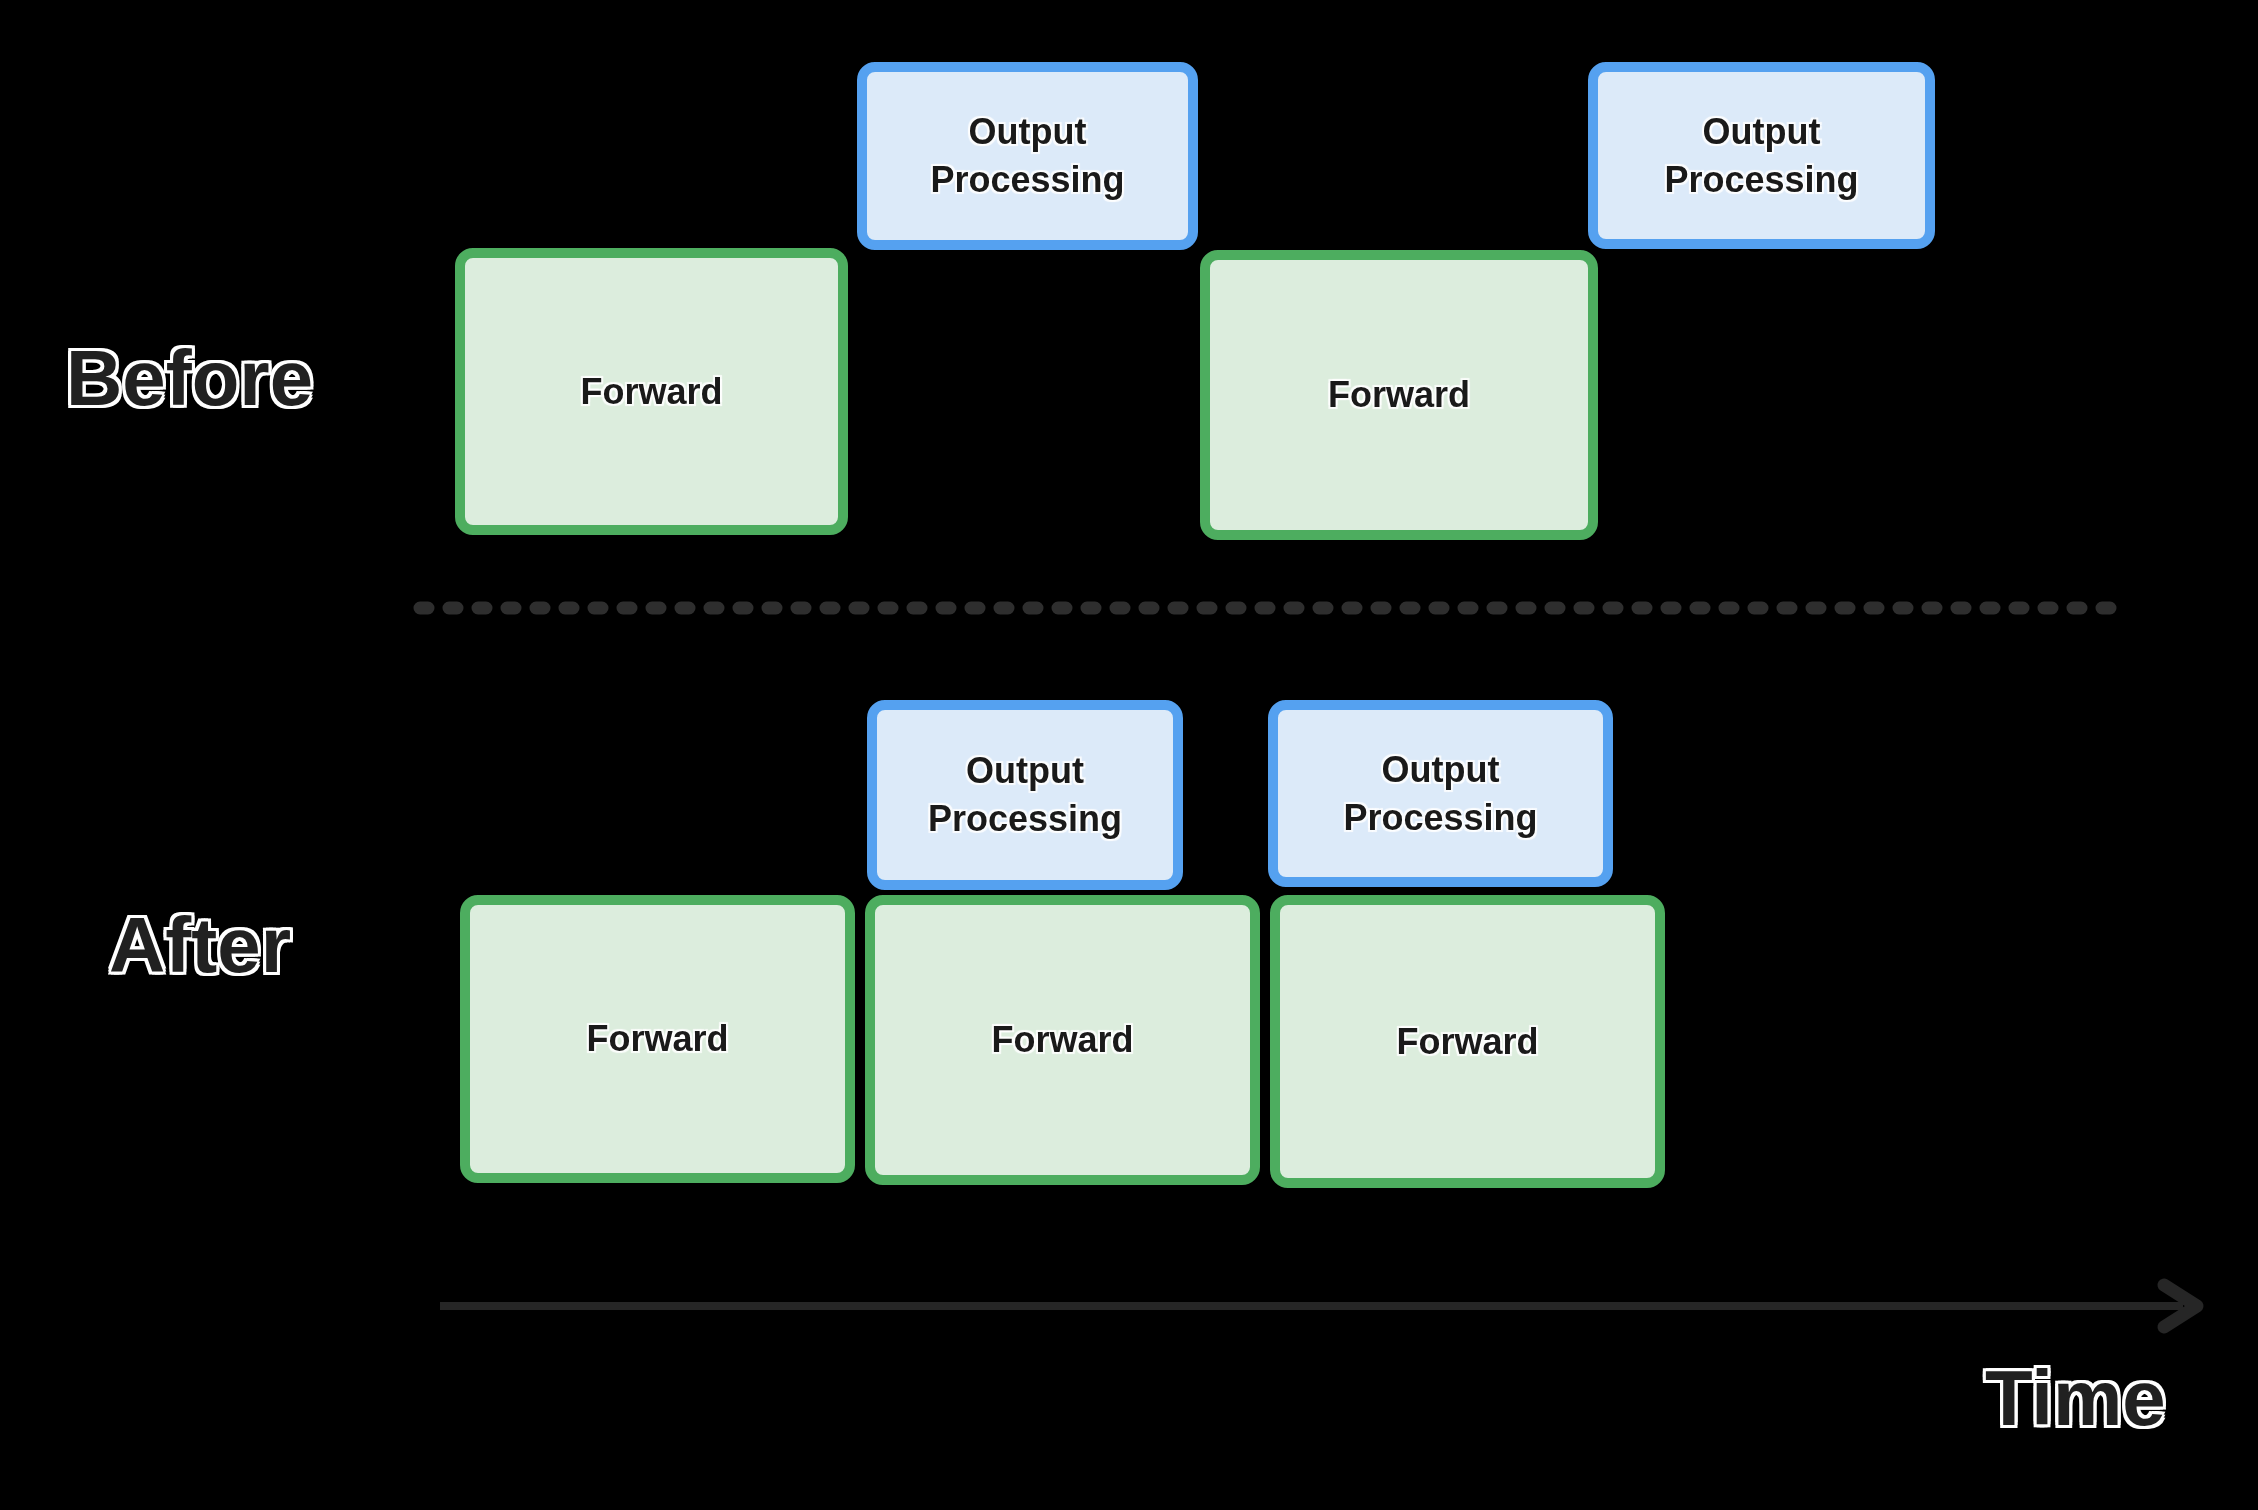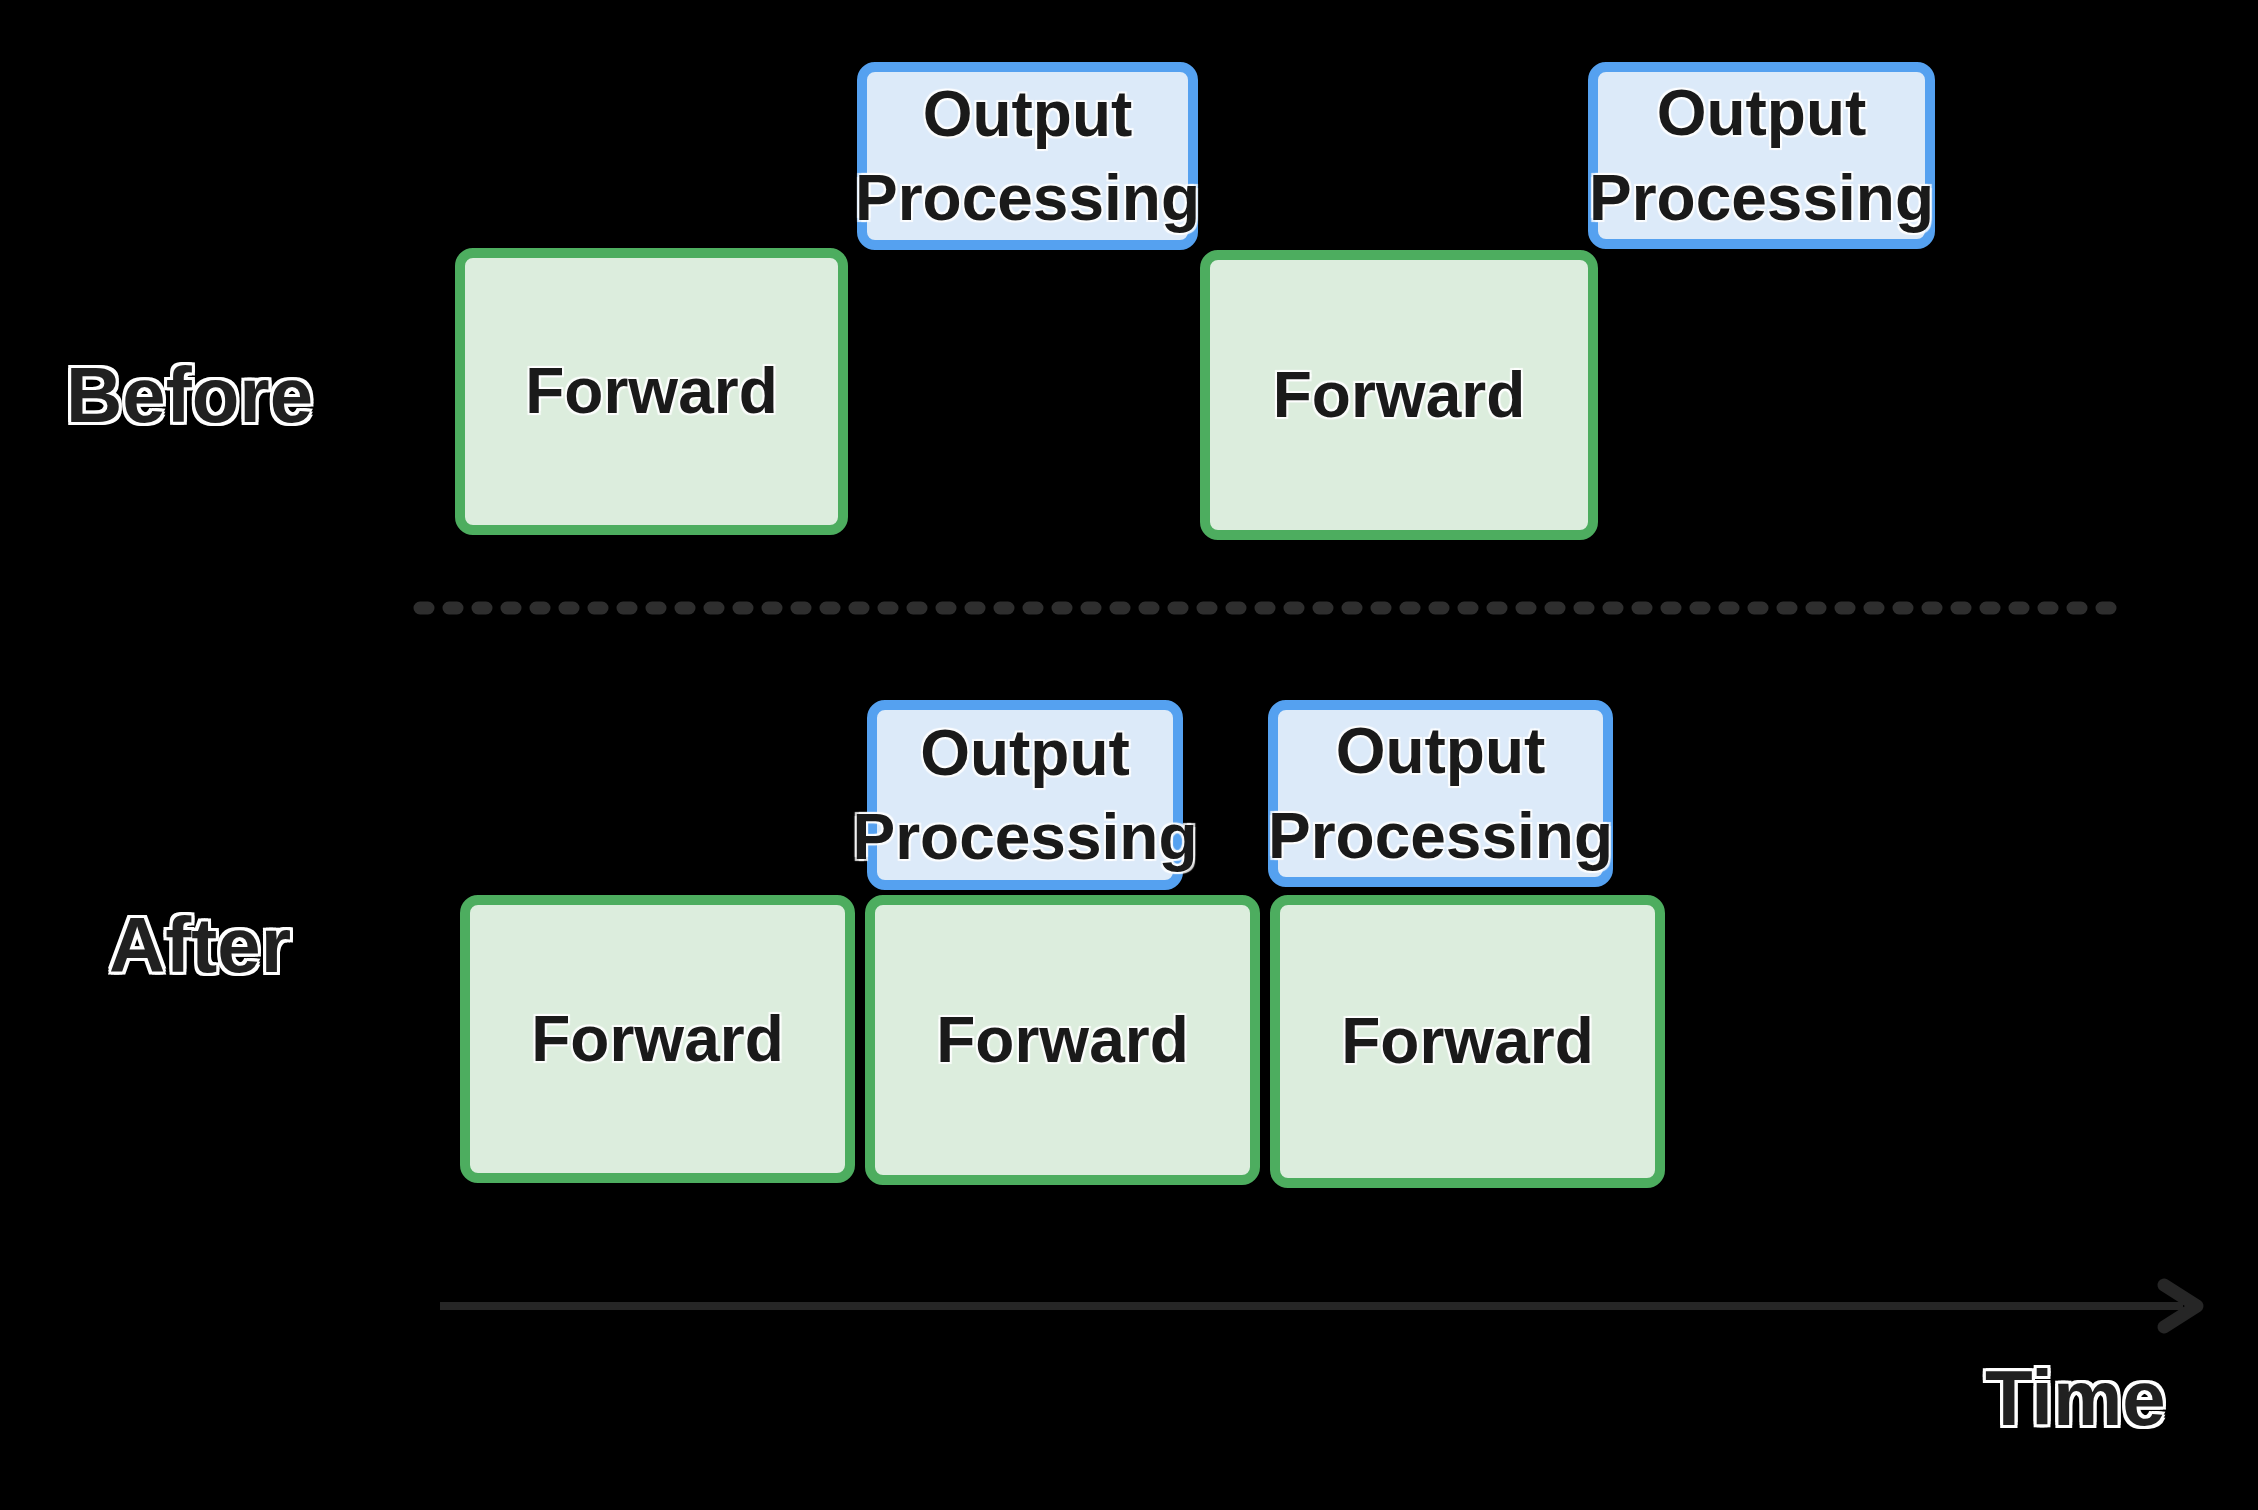--- a/index.html
+++ b/index.html
@@ -19,42 +19,42 @@
       -3px -3px 0 var(--label-outline,#fff),  3px -3px 0 var(--label-outline,#fff),
       -3px  3px 0 var(--label-outline,#fff),  3px  3px 0 var(--label-outline,#fff),
       -3px  0   0 var(--label-outline,#fff),  3px  0   0 var(--label-outline,#fff),
        0   -3px 0 var(--label-outline,#fff),  0    3px 0 var(--label-outline,#fff);
   }
   .box {
     position:absolute; box-sizing:border-box;
     border-radius:18px;
     display:flex; align-items:center; justify-content:center;
     text-align:center;
-    font-size:64px; font-weight:700; line-height:1.32;
+    font-size:36px; font-weight:700; line-height:1.32;
     color:var(--box-text,#1a1a1a);
   }
   .box .lbl {
     padding:0 18px;
     text-shadow:
       -2px -2px 1px rgba(255,255,255,.85), 2px -2px 1px rgba(255,255,255,.85),
       -2px  2px 1px rgba(255,255,255,.85), 2px  2px 1px rgba(255,255,255,.85);
   }
   .box.forward { background:var(--forward-fill,#dceddd); border:10px solid var(--forward-border,#4dad5f); }
   .box.output  { background:var(--output-fill,#dceaf9);  border:10px solid var(--output-border,#55a1f0); }
   .overlay { position:absolute; left:0; top:0; pointer-events:none; }
   .divider   { stroke:var(--divider,#2e2e2e); stroke-width:13; stroke-dasharray:8 21; stroke-linecap:round; }
   .axis-line { stroke:var(--arrow,#262626);   stroke-width:8; }
   .axis-head { stroke:var(--arrow,#262626);   stroke-width:13; fill:none; stroke-linecap:round; stroke-linejoin:round; }
 </style>
 </head>
 <body>
 
 <div class="canvas">
 
-  <div class="row-label" style="left:66px; top:356px;">Before</div>
+  <div class="row-label" style="left:66px; top:339px;">Before</div>
   <div class="row-label" style="left:85px; top:906px;margin-left:24px;">After</div>
   <div class="row-label" style="left:1985px; top:1359px;">Time</div>
 
   <div class="box forward" style="left:455px; top:248px; width:393px; height:287px;">
     <span class="lbl">Forward</span>
   </div>
   <div class="box output" style="left:857px; top:62px; width:341px; height:188px;">
     <span class="lbl">Output Processing</span>
   </div>
   <div class="box forward" style="left:1200px; top:250px; width:398px; height:290px;">

